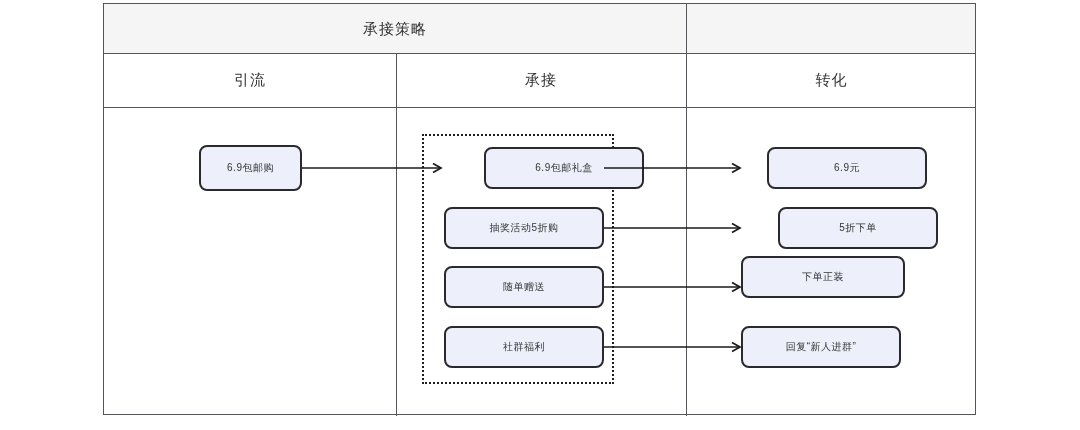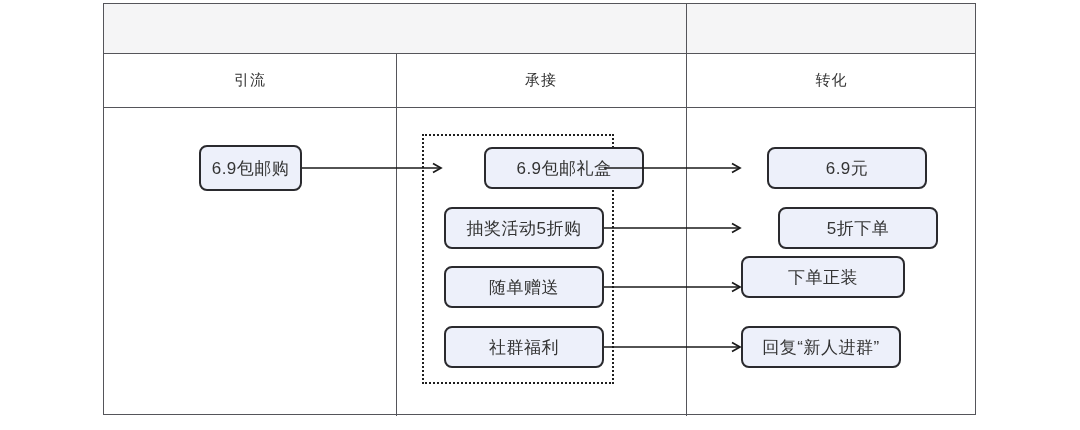--- a/index.html
+++ b/index.html
@@ -25,39 +25,40 @@
     font-size:15px;color:#333333;letter-spacing:1px;
   }
   .cell.title{left:0;top:0;width:582px;height:50px;}
   .cell.c0{left:0;top:50px;width:292px;height:53px;}
   .cell.c1{left:292px;top:50px;width:290px;height:53px;}
   .cell.c2{left:582px;top:50px;width:291px;height:53px;}
   .flow-box{
     position:absolute;box-sizing:border-box;
     background:#edf0fa;border:2px solid #2a2a2e;border-radius:8px;
     display:flex;align-items:center;justify-content:center;
-    font-size:17px;color:#333333;letter-spacing:0.5px;
+    font-size:10px;color:#333333;letter-spacing:0.5px;
   }
   .flow-box.source{left:95px;top:141px;width:103px;height:46px;}
   .dotted{
     position:absolute;left:318px;top:130px;width:192px;height:250px;
     border:2px dotted #1f1f1f;box-sizing:border-box;background:transparent;
   }
   svg.arrow{position:absolute;overflow:visible;}
 </style>
 </head>
 <body>
 
 <div class="canvas">
   <div class="tbl">
     <div class="row1-bg"></div>
     <div class="hline" style="top:103px;"></div>
     <div class="vline v-full"></div>
     <div class="vline v-part"></div>
 
+    <div class="cell title">承接策略</div>
     <div class="cell c0">引流</div>
     <div class="cell c2">转化</div>
     <div class="cell c1">承接</div>
 
     <div class="flow-box source">6.9包邮购</div>
     <div class="dotted"></div>
     <div id="flow-layer">
         <div class="flow-box" style="left: 340px; top: 143px; width: 160px; height: 42px; margin-left: 40px;">6.9包邮礼盒</div>
         <div class="flow-box" style="left: 637px; top: 143px; width: 160px; height: 42px; margin-left: 26px;">6.9元</div>
         <svg class="arrow" width="137" height="12" style="left: 500px; top: 158px;">

